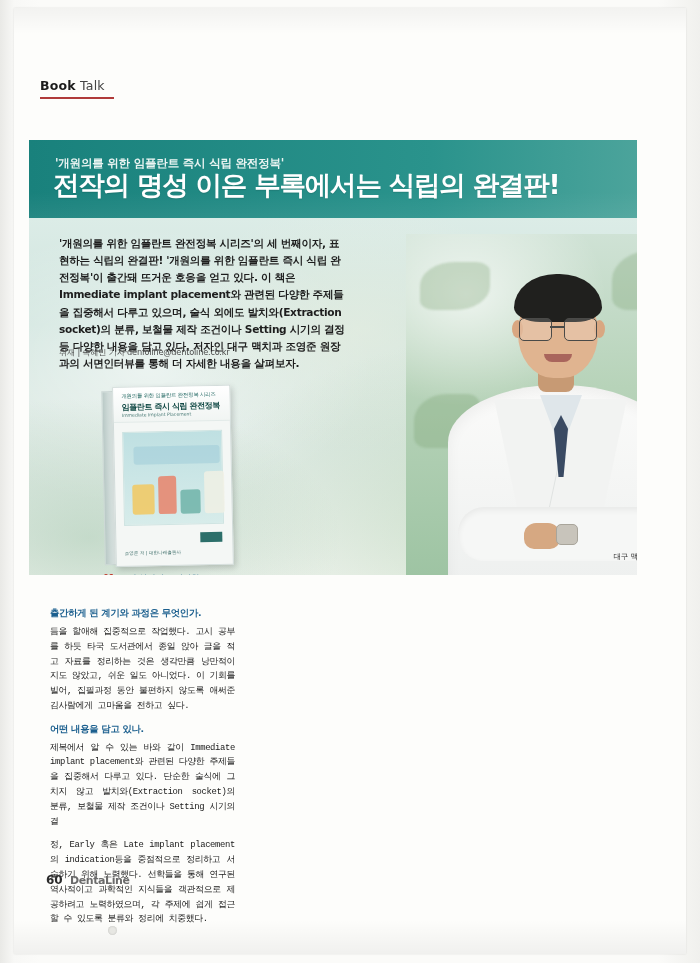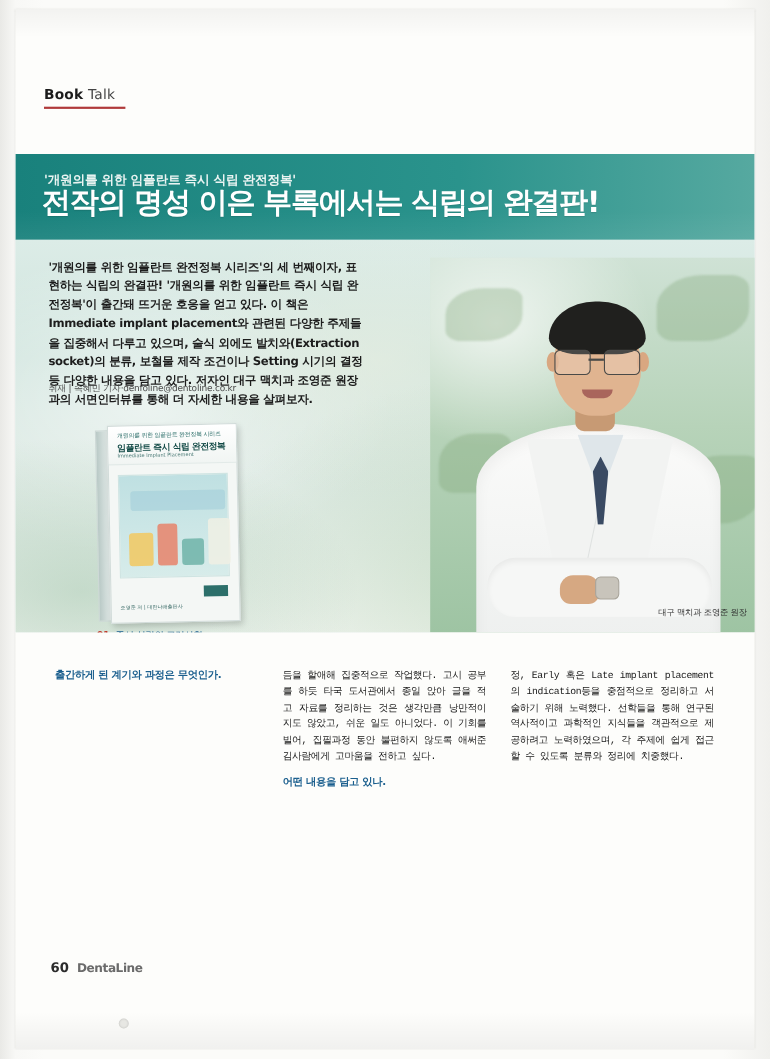--- a/index.html
+++ b/index.html
@@ -64,23 +64,23 @@
     left: 40px;
     top: 97px;
     width: 74px;
     height: 2px;
     background: #b03a3a;
   }
 
   
   .hero {
     position: absolute;
-    left: 14px;
+    left: 29px;
     top: 140px;
-    width: 672px;
+    width: 608px;
     height: 435px;
     background: linear-gradient(to bottom, #e4eeec 0%, #dfeceb 55%, #eef4f2 100%);
     overflow: hidden;
   }
   .hero-top {
     position: absolute;
     left: 0; top: 0; width: 672px; height: 78px;
     background: #1f8a84;
     background: linear-gradient(to right, #19817c, #2a938c 60%, #56a9a0 100%);
   }
@@ -423,21 +423,21 @@
     letter-spacing: -0.2px;
   }
 
   
   .body-cols {
     position: absolute;
     left: 50px;
     top: 607px;
     width: 600px;
     display: flex;
-    gap: 22px;
+    flex-direction: column;
   }
   .col {
     width: 185px;
   }
   .qhead {
     font-size: 9.4px;
     font-weight: bold;
     color: #1b5f8e;
     letter-spacing: -0.3px;
     margin-bottom: 5px;
@@ -568,20 +568,21 @@
     </div>
   </div>
 
   <div class="body-cols">
     <div class="col">
       <div class="qhead">출간하게 된 계기와 과정은 무엇인가.</div>
     </div>
     <div class="col">
       <p class="para">듬을 할애해 집중적으로 작업했다. 고시 공부를 하듯 타국 도서관에서 종일 앉아 글을 적고 자료를 정리하는 것은 생각만큼 낭만적이지도 않았고, 쉬운 일도 아니었다. 이 기회를 빌어, 집필과정 동안 불편하지 않도록 애써준 김사람에게 고마움을 전하고 싶다.</p>
       <div class="qhead">어떤 내용을 담고 있나.</div>
+      <p class="para">제복에서 알 수 있는 바와 같이 Immediate implant placement와 관련된 다양한 주제들을 집중해서 다루고 있다. 단순한 술식에 그치지 않고 발치와(Extraction socket)의 분류, 보철물 제작 조건이나 Setting 시기의 결</p>
     </div>
     <div class="col">
       <p class="para">정, Early 혹은 Late implant placement의 indication등을 중점적으로 정리하고 서술하기 위해 노력했다. 선학들을 통해 연구된 역사적이고 과학적인 지식들을 객관적으로 제공하려고 노력하였으며, 각 주제에 쉽게 접근할 수 있도록 분류와 정리에 치중했다.</p>
     </div>
   </div>
 
   <div class="folio">60</div>
   <div class="masthead">DentaLine</div>
   <div class="punch"></div>
 </div>

